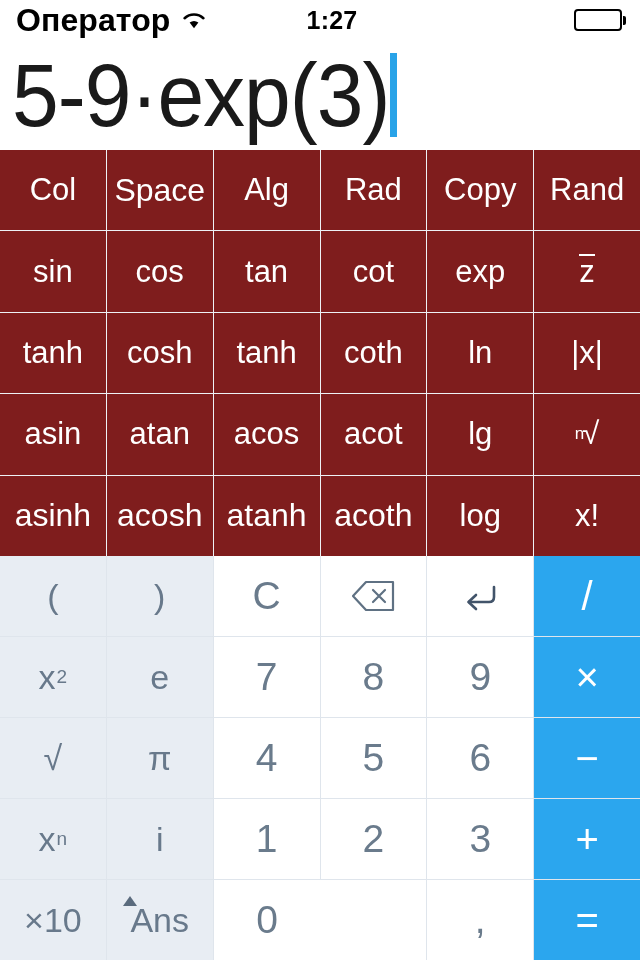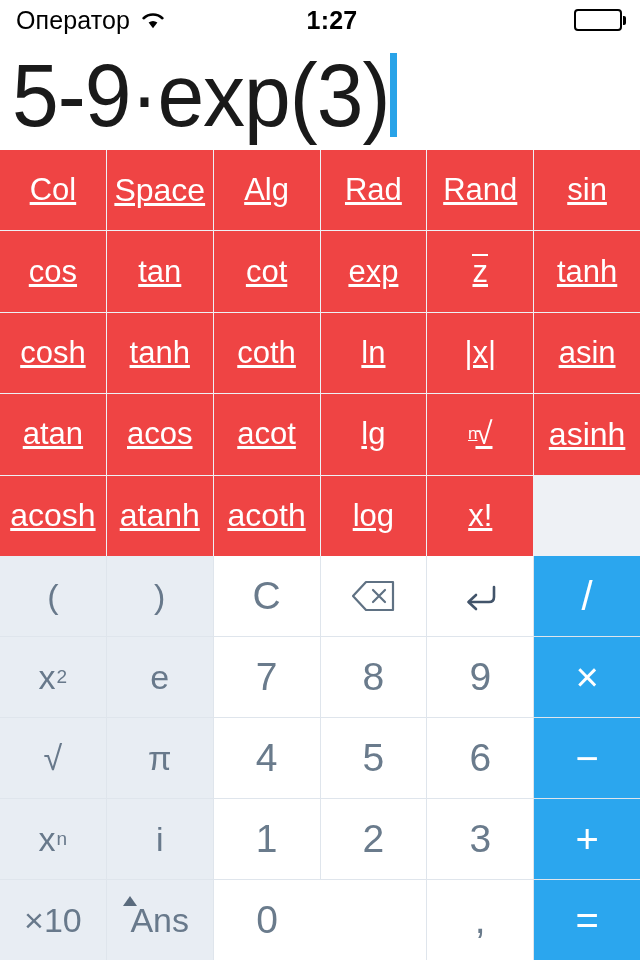--- a/index.html
+++ b/index.html
@@ -10,21 +10,21 @@
     -webkit-font-smoothing:antialiased;
   }
   #app { position:relative; width:640px; height:960px; background:#fff; }
 
   
   .statusbar {
     position:absolute; left:0; top:0; width:640px; height:40px;
     display:flex; align-items:center; background:#ffffff; color:#000;
   }
   .sb-left { display:flex; align-items:center; gap:10px; padding-left:16px; flex:0 0 auto; }
-  .sb-carrier { font-size:25px; font-weight:400; letter-spacing:0.1px; color:#000; }
+  .sb-carrier { font-size:32px; font-weight:700; letter-spacing:0.1px; color:#000; }
   .sb-center { position:absolute; left:0; right:0; text-align:center; pointer-events:none;padding-left:24px; }
   .sb-time { font-size:25px; font-weight:700; color:#000; letter-spacing:0.2px; }
   .sb-right { position:absolute; right:14px; top:0; height:40px; display:flex; align-items:center; }
   .wifi { width:26px; height:20px; position:relative; }
   .bat-wrap { display:flex; align-items:center; }
   .bat-body { width:48px; height:22px; border:2px solid #000; border-radius:4px; padding:2px; }
   .bat-fill { width:100%; height:100%; background:#000; border-radius:1px; }
   .bat-cap { width:3px; height:9px; background:#000; border-radius:0 2px 2px 0; margin-left:1px; }
 
   
@@ -53,21 +53,21 @@
   .fn-grid { top:150px; height:406px; grid-template-rows:repeat(5, 1fr); background:#eef1f5; gap:1px; }
   .num-grid { top:556px; height:404px; grid-template-rows:repeat(5, 1fr); background:#dfe5ec; gap:1px; }
 
   .key {
     display:flex; align-items:center; justify-content:center;
     user-select:none; position:relative;
     font-weight:200;
   }
 
   
-  .key.blue { background:#ef4444; color:#ffffff; font-size:31px; font-weight:200;text-decoration:underline; }
+  .key.blue { background:#7f1d1d; color:#ffffff; font-size:31px; font-weight:200; }
   .key.blue.small { font-size:32px; }
 
   
   .key.light { background:#e8edf3; color:#68798b; font-size:34px; }
   .key.num   { background:#ffffff; color:#6a7b8c; font-size:39px; }
   .key.op    { background:#2ba6ee; color:#ffffff; font-size:40px; font-weight:200; }
 
   .key.span2 { grid-column:span 2; justify-content:flex-start; padding-left:20%; }
 
   .sup { font-size:0.56em; vertical-align:super; line-height:0; margin-left:1px; }
@@ -120,20 +120,23 @@
       <div class="key blue small">
         <span>Space</span>
       </div>
       <div class="key blue">
         <span>Alg</span>
       </div>
       <div class="key blue">
         <span>Rad</span>
       </div>
       <div class="key blue">
+        <span>Copy</span>
+      </div>
+      <div class="key blue">
         <span>Rand</span>
       </div>
       <div class="key blue">
         <span>sin</span>
       </div>
       <div class="key blue">
         <span>cos</span>
       </div>
       <div class="key blue">
         <span>tan</span>

